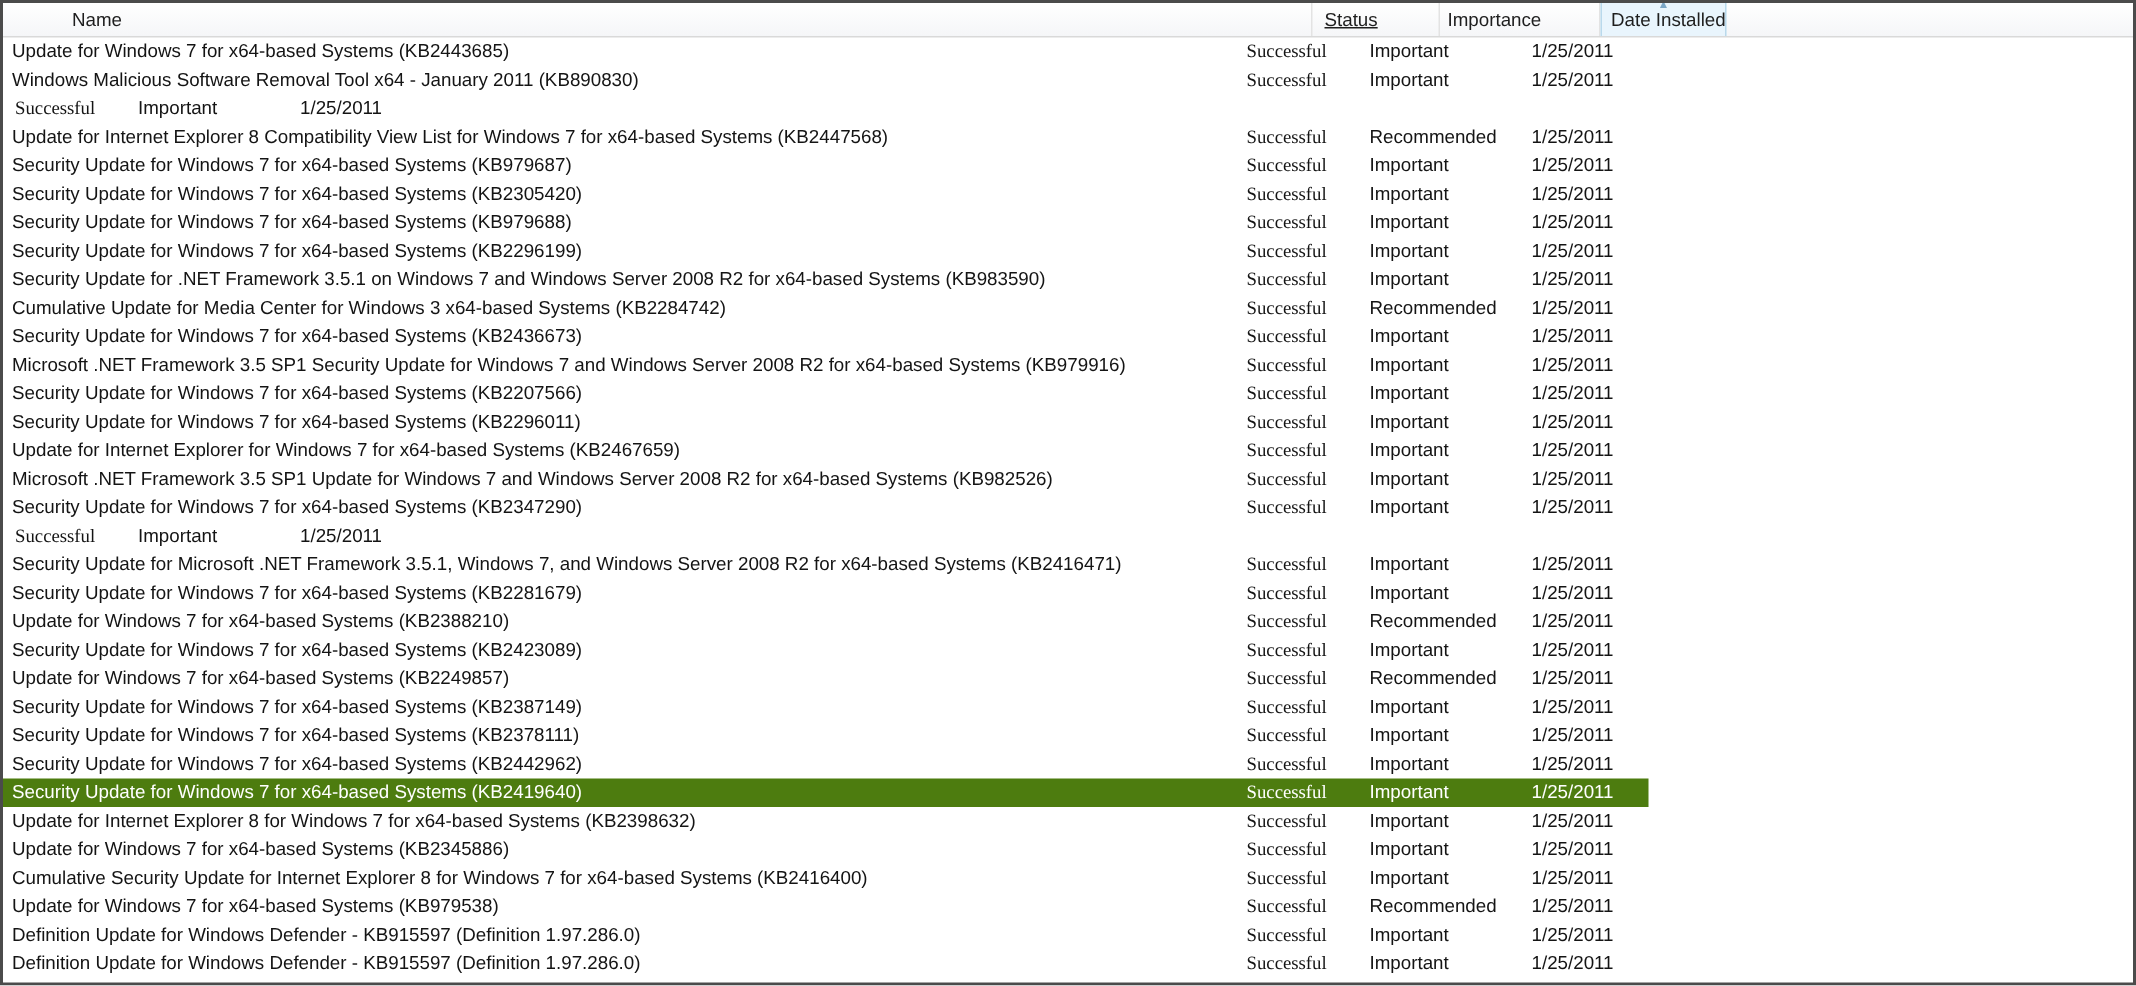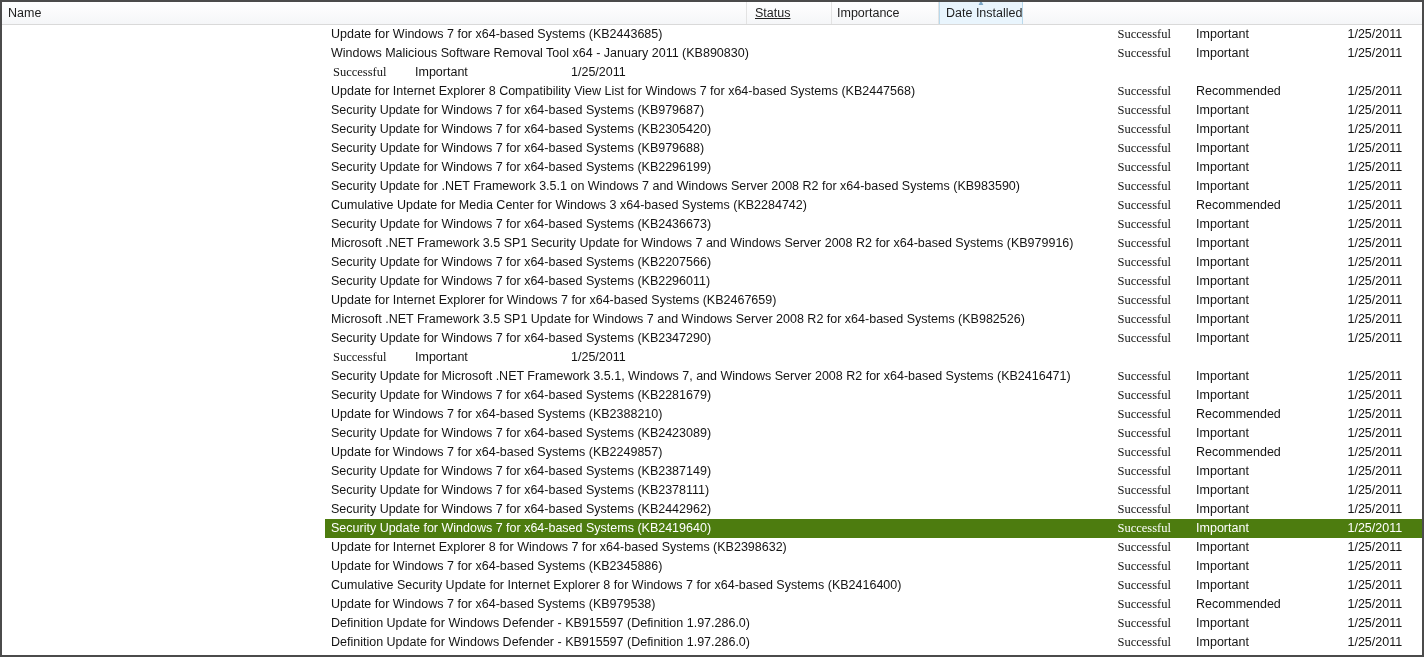--- a/index.html
+++ b/index.html
@@ -26,21 +26,21 @@
   .hcell {
     box-sizing:border-box;
     font-size:12.5px;
     color:#1e1e1e;
     line-height:22px;
     border-right:1px solid #e3e3e3;
     white-space:nowrap;
     overflow:hidden;
     cursor:default;
   }
-  .hcell.name       { width:745px; padding-left:6px; }
+  .hcell.name       { width:833px; padding-left:6px;margin-left:40px; }
   .hcell.status     { width:85px;  padding-left:8px;text-decoration:underline; }
   .hcell.importance { width:107px; padding-left:5px; }
   .hcell.date {
     width:84px; padding-left:6px;
     background:#e9f5fd;
     border-left:1px solid #b9d9ec;
     border-right:1px solid #b9d9ec;
     position:relative;
   }
   .hcell.filler { flex:1; border-right:none; }
@@ -53,39 +53,38 @@
     color:#7ba7c7;
     line-height:8px;
   }
 
   
   .list { position:relative; }
   .row {
     height:19px;
     display:flex;
     cursor:default;
-    justify-content:flex-end;
   }
   .row-inner {
     display:flex;
     width:1097px;      
     height:19px;
   }
   .cell {
     box-sizing:border-box;
     font-size:12.5px;
     color:#141414;
     line-height:19px;
     white-space:nowrap;
     overflow:hidden;
   }
   .cell.name       { width:821px; padding-left:6px; }
   .cell.status     { width:85px;  padding-left:8px;font-family:Liberation Serif, serif; }
   .cell.importance { width:107px; padding-left:5px; }
-  .cell.date       { width:84px;  padding-left:6px;margin-left:48px; }
+  .cell.date       { width:84px;  padding-left:6px; }
 
   .row.selected .row-inner { background:#4d7c0f; }
   .row.selected .cell { color:#ffffff; }
 </style>
 </head>
 <body>
 
 <div class="window">
 
   <div class="header">

